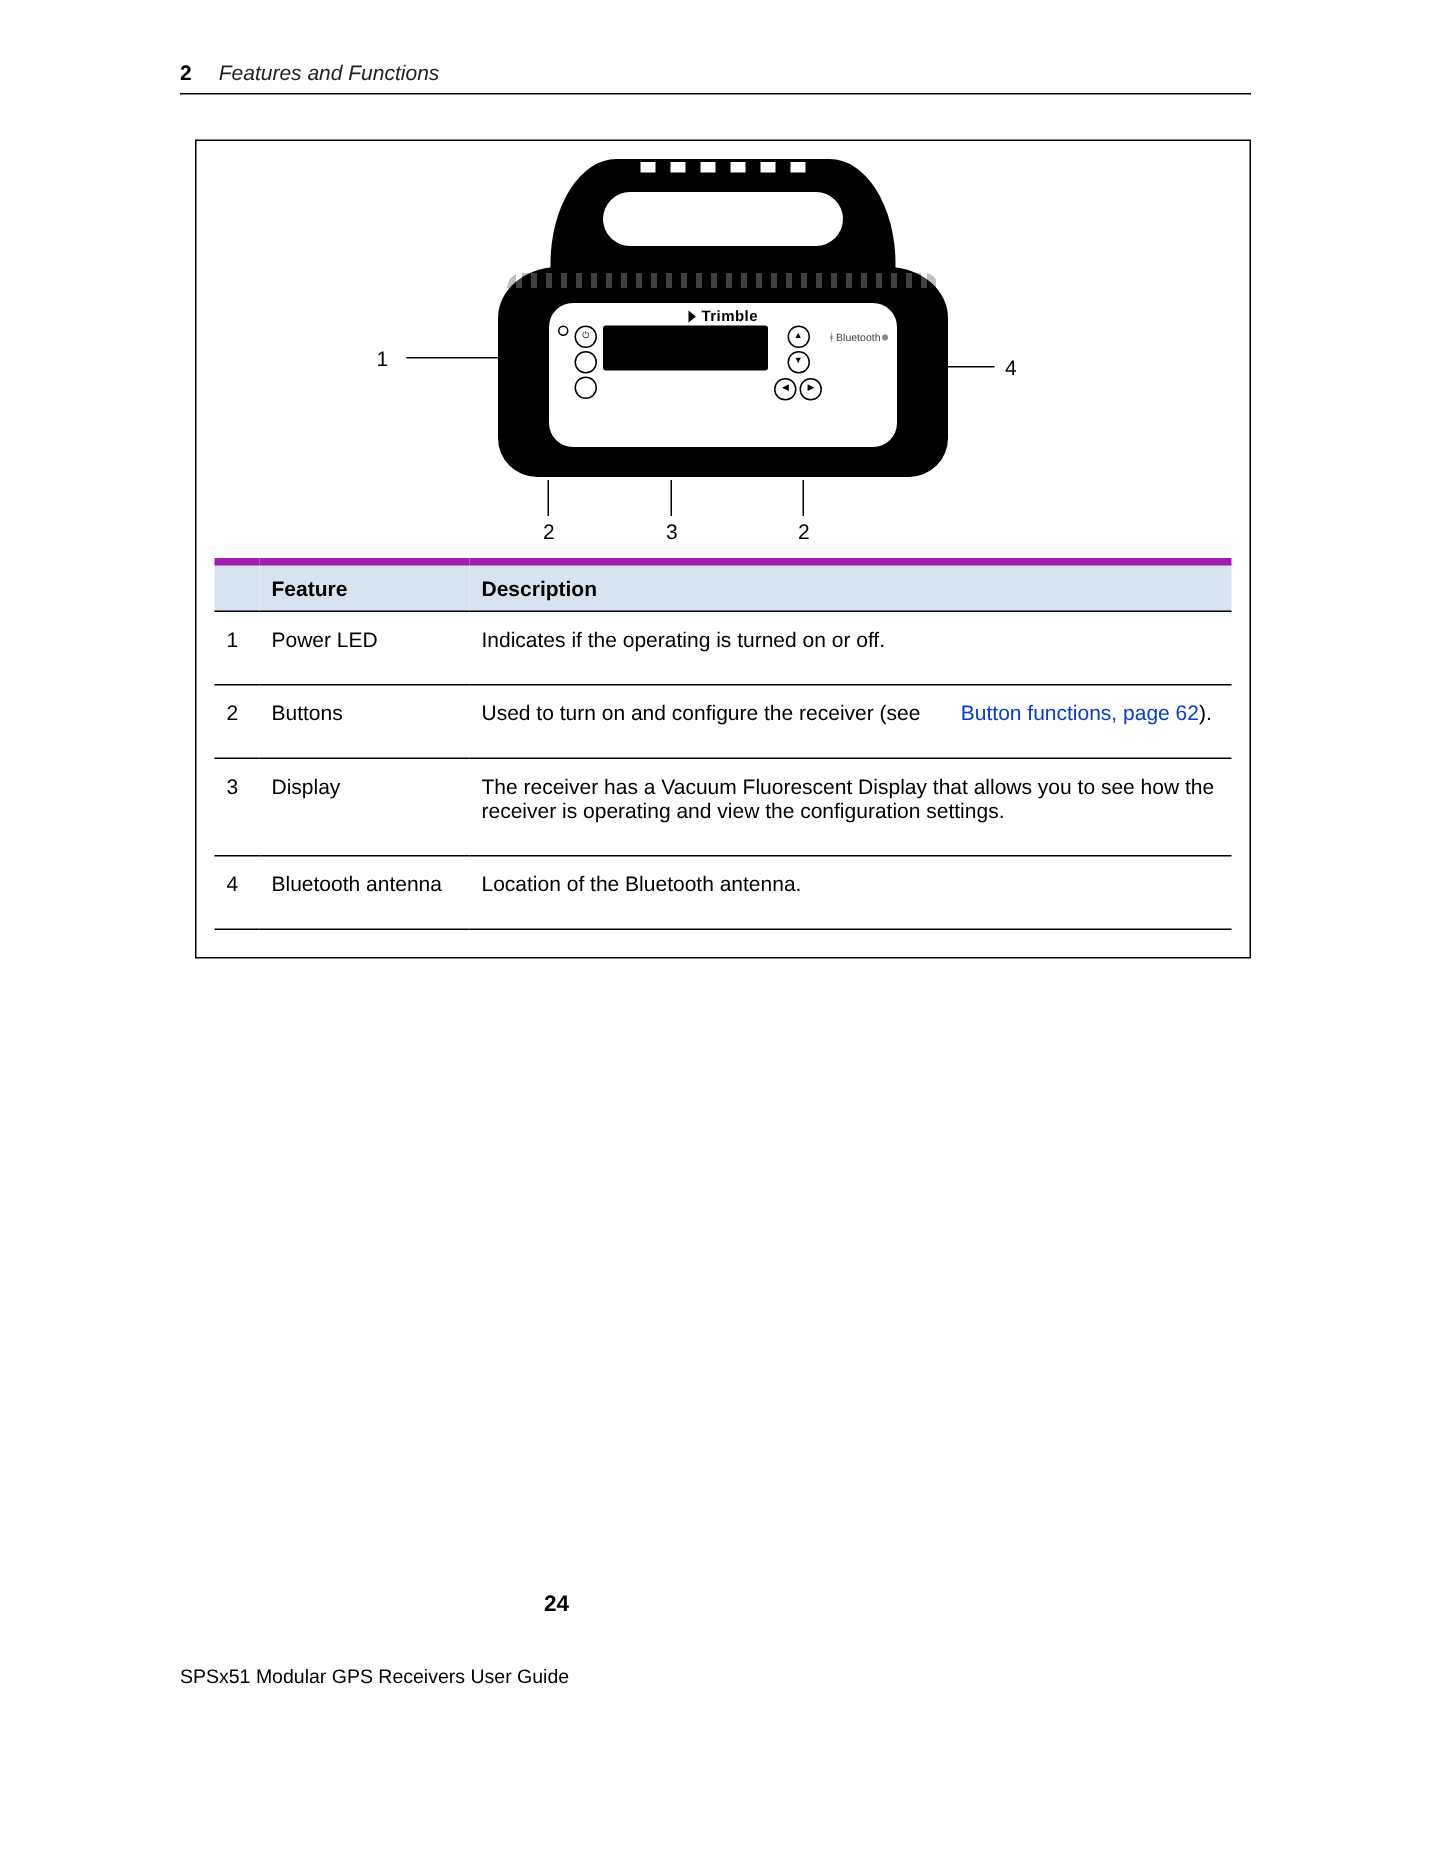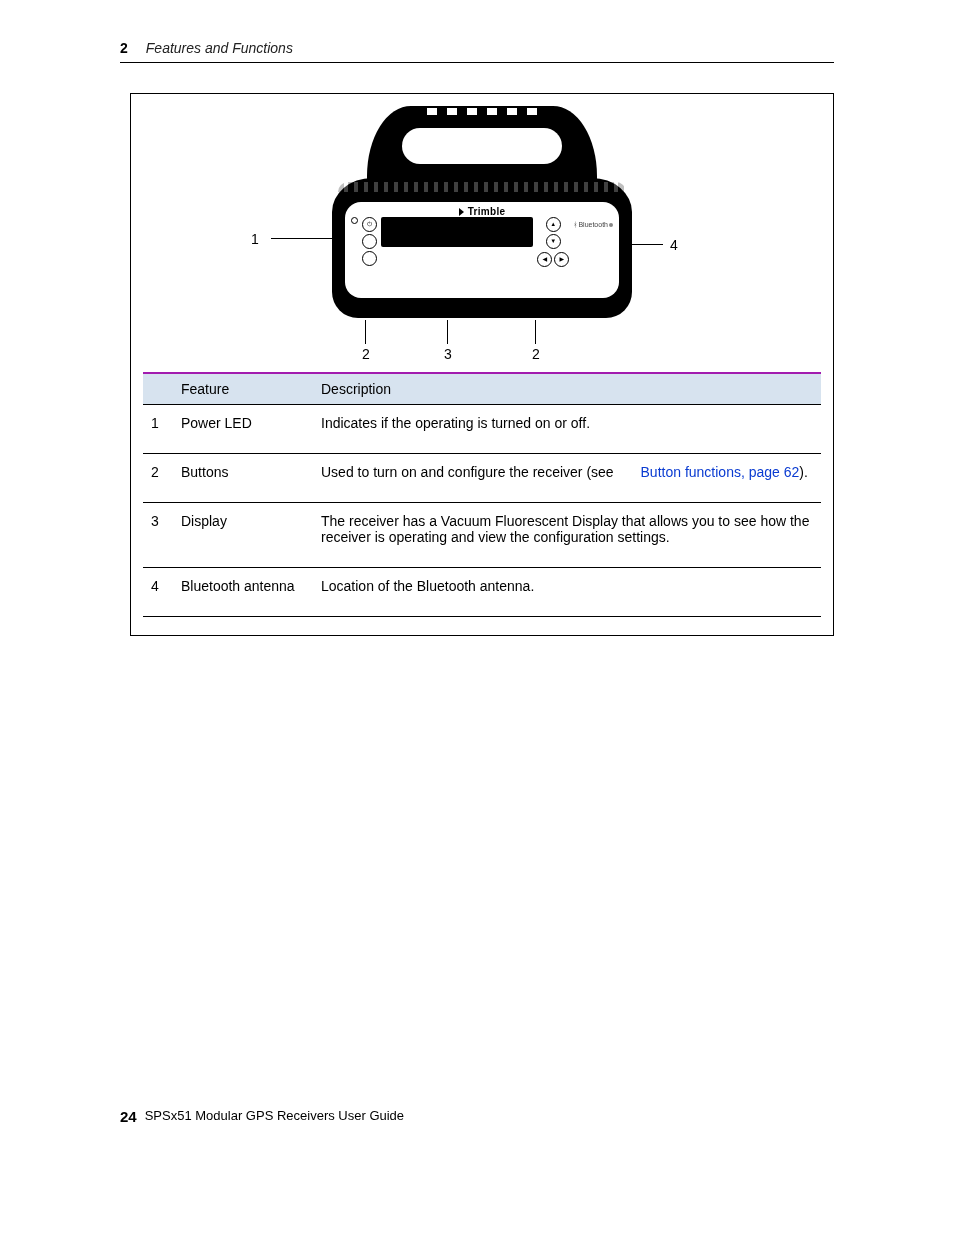--- a/index.html
+++ b/index.html
@@ -96,21 +96,21 @@
     top: 4px; left: 6px; right: 6px;
     height: 10px;
     background: repeating-linear-gradient(90deg,#000 0 6px,#fff 6px 10px);
     border-radius: 20px 20px 0 0;
     opacity: .25;
   }
   .faceplate {
     position: absolute;
     left: 50%; top: 24px;
     transform: translateX(-50%);
-    width: 274px; height: 96px;
+    width: 232px; height: 96px;
     background: #fff;
     border-radius: 16px;
     padding: 4px 6px 6px 6px;
     display: flex;
     flex-direction: column;
     align-items: center;
   }
   .brand {
     font-size: 10px;
     font-weight: 700;
@@ -174,23 +174,23 @@
   
   .feat-table {
     width: 100%;
     margin-top: 6px;
     border-collapse: collapse;
     font-size: 14px;
   }
   .feat-table thead th {
     background: #d7e3ef;
     text-align: left;
-    font-weight: 400;
+    font-weight: 700;
     padding: 7px 8px;
-    border-top: 2px solid #a21caf;
+    border-top: 5px solid #a21caf;
     border-bottom: 1px solid #000;
   }
   .feat-table td {
     padding: 10px 8px 22px 8px;
     border-bottom: 1px solid #000;
     vertical-align: top;
   }
   .feat-table .col-n { width: 30px; }
   .feat-table .col-f { width: 140px; }
   .link-inline { color: #0a3bd1; margin-left: 23px; }
@@ -198,23 +198,24 @@
     margin: 8px 0 0 10px;
     font-size: 14px;
   }
   .fig-caption .fignum { margin-right: 24px; }
   
   .footer {
     position: absolute;
     left: 120px;
     bottom: 110px;
     display: flex;
-    align-items: flex-start;
-    gap: 8px;
+    align-items: flex-end;
+    gap: 32px;
     font-size: 13px;
+    flex-direction: column;
   }
   .footer .pg { font-weight: 700; font-size: 15px; }
 </style>
 </head>
 <body>
 
 <div class="page">
   <div class="running-head">
     <span class="chap-num">2</span>
     <span class="chap-title">Features and Functions</span>

